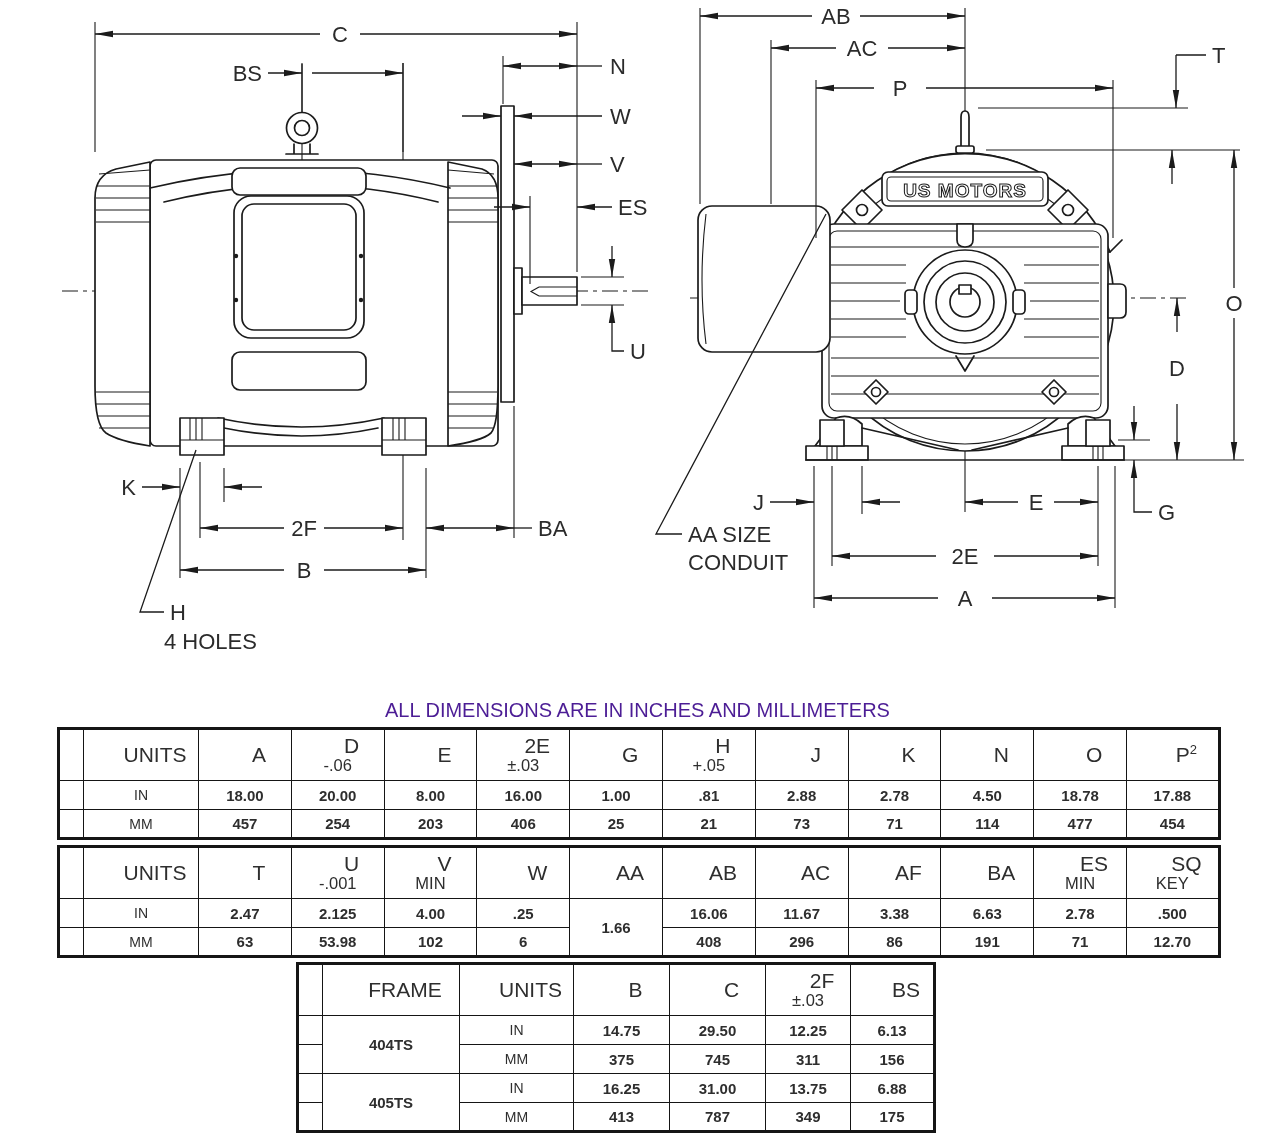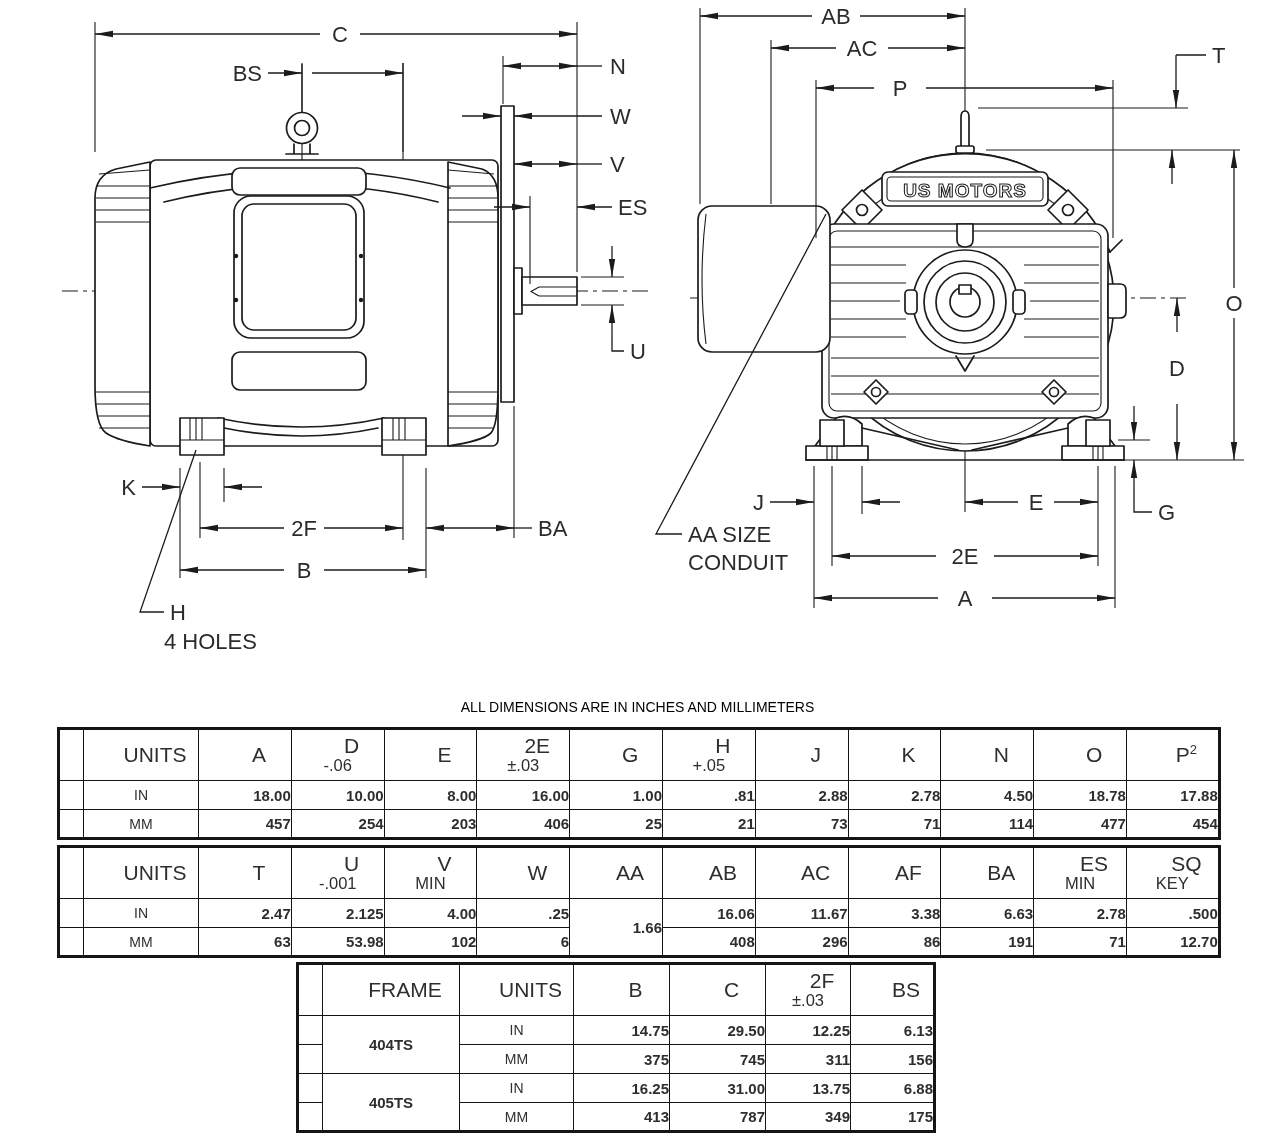--- a/index.html
+++ b/index.html
@@ -12,31 +12,31 @@
   .th  {stroke:#1b1b1b;stroke-width:1.1;fill:none;}
   .dim {stroke:#1b1b1b;stroke-width:1.3;fill:none;}
   .ext {stroke:#1b1b1b;stroke-width:1.1;fill:none;}
   .cl  {stroke:#1b1b1b;stroke-width:1.1;fill:none;stroke-dasharray:16 5 4 5;}
   .lbl {font:22px "Liberation Sans", sans-serif;fill:#2b2b2b;dominant-baseline:central;}
   .am  {text-anchor:middle;} .ae{text-anchor:end;}
   .brand{font:bold 19px "Liberation Sans", sans-serif;fill:#ffffff;stroke:#1b1b1b;
          stroke-width:1.05;letter-spacing:1px;text-anchor:middle;dominant-baseline:central;}
   
   #note{position:absolute;left:57px;width:1161px;top:699px;text-align:center;
-        font-size:14px;color:#000000;}
+        font-size:20px;color:#4c1d95;}
   table{border-collapse:collapse;table-layout:fixed;position:absolute;background:#fff;
         border:3px solid #151515;}
   td{border:1.5px solid #151515;text-align:center;vertical-align:middle;padding:0;overflow:hidden;}
   #t1,#t2{left:57px;width:1161px;}
   #t1{top:727px;} #t2{top:845px;} #t3{top:962px;left:296px;width:637px;}
   tr.hrow{height:52px;} tr.drow{height:29px;}
   td .hc{display:flex;flex-direction:column;align-items:center;justify-content:center;line-height:1.05;}
   .l1{font-size:21px;margin-left:28px;} .l1 sup{font-size:13px;} .l2{font-size:16.5px;}
   .l2:empty{display:none;}
-  td.v{font-size:15px;font-weight:bold;text-align:right;}
+  td.v{font-size:15px;font-weight:bold;}
   td.u{font-size:14px;font-weight:normal;}
   td.fr{font-size:15px;font-weight:bold;}
 </style>
 </head>
 <body>
 
 <div id="stage">
 
 <svg id="draw" width="1280" height="672" viewBox="0 0 1280 672">
   <defs>
@@ -349,21 +349,21 @@
     <td>
             <div class="hc">
               <span class="l1"><span>P</span><sup>2</sup></span>
             </div>
           </td>
   </tr>
   <tr class="drow">
     <td class="n"></td>
     <td class="u">IN</td>
     <td class="v">18.00</td>
-    <td class="v">10.00</td>
+    <td class="v">20.00</td>
     <td class="v">8.00</td>
     <td class="v">16.00</td>
     <td class="v">1.00</td>
     <td class="v">.81</td>
     <td class="v">2.88</td>
     <td class="v">2.78</td>
     <td class="v">4.50</td>
     <td class="v">18.78</td>
     <td class="v">17.88</td>
   </tr>

